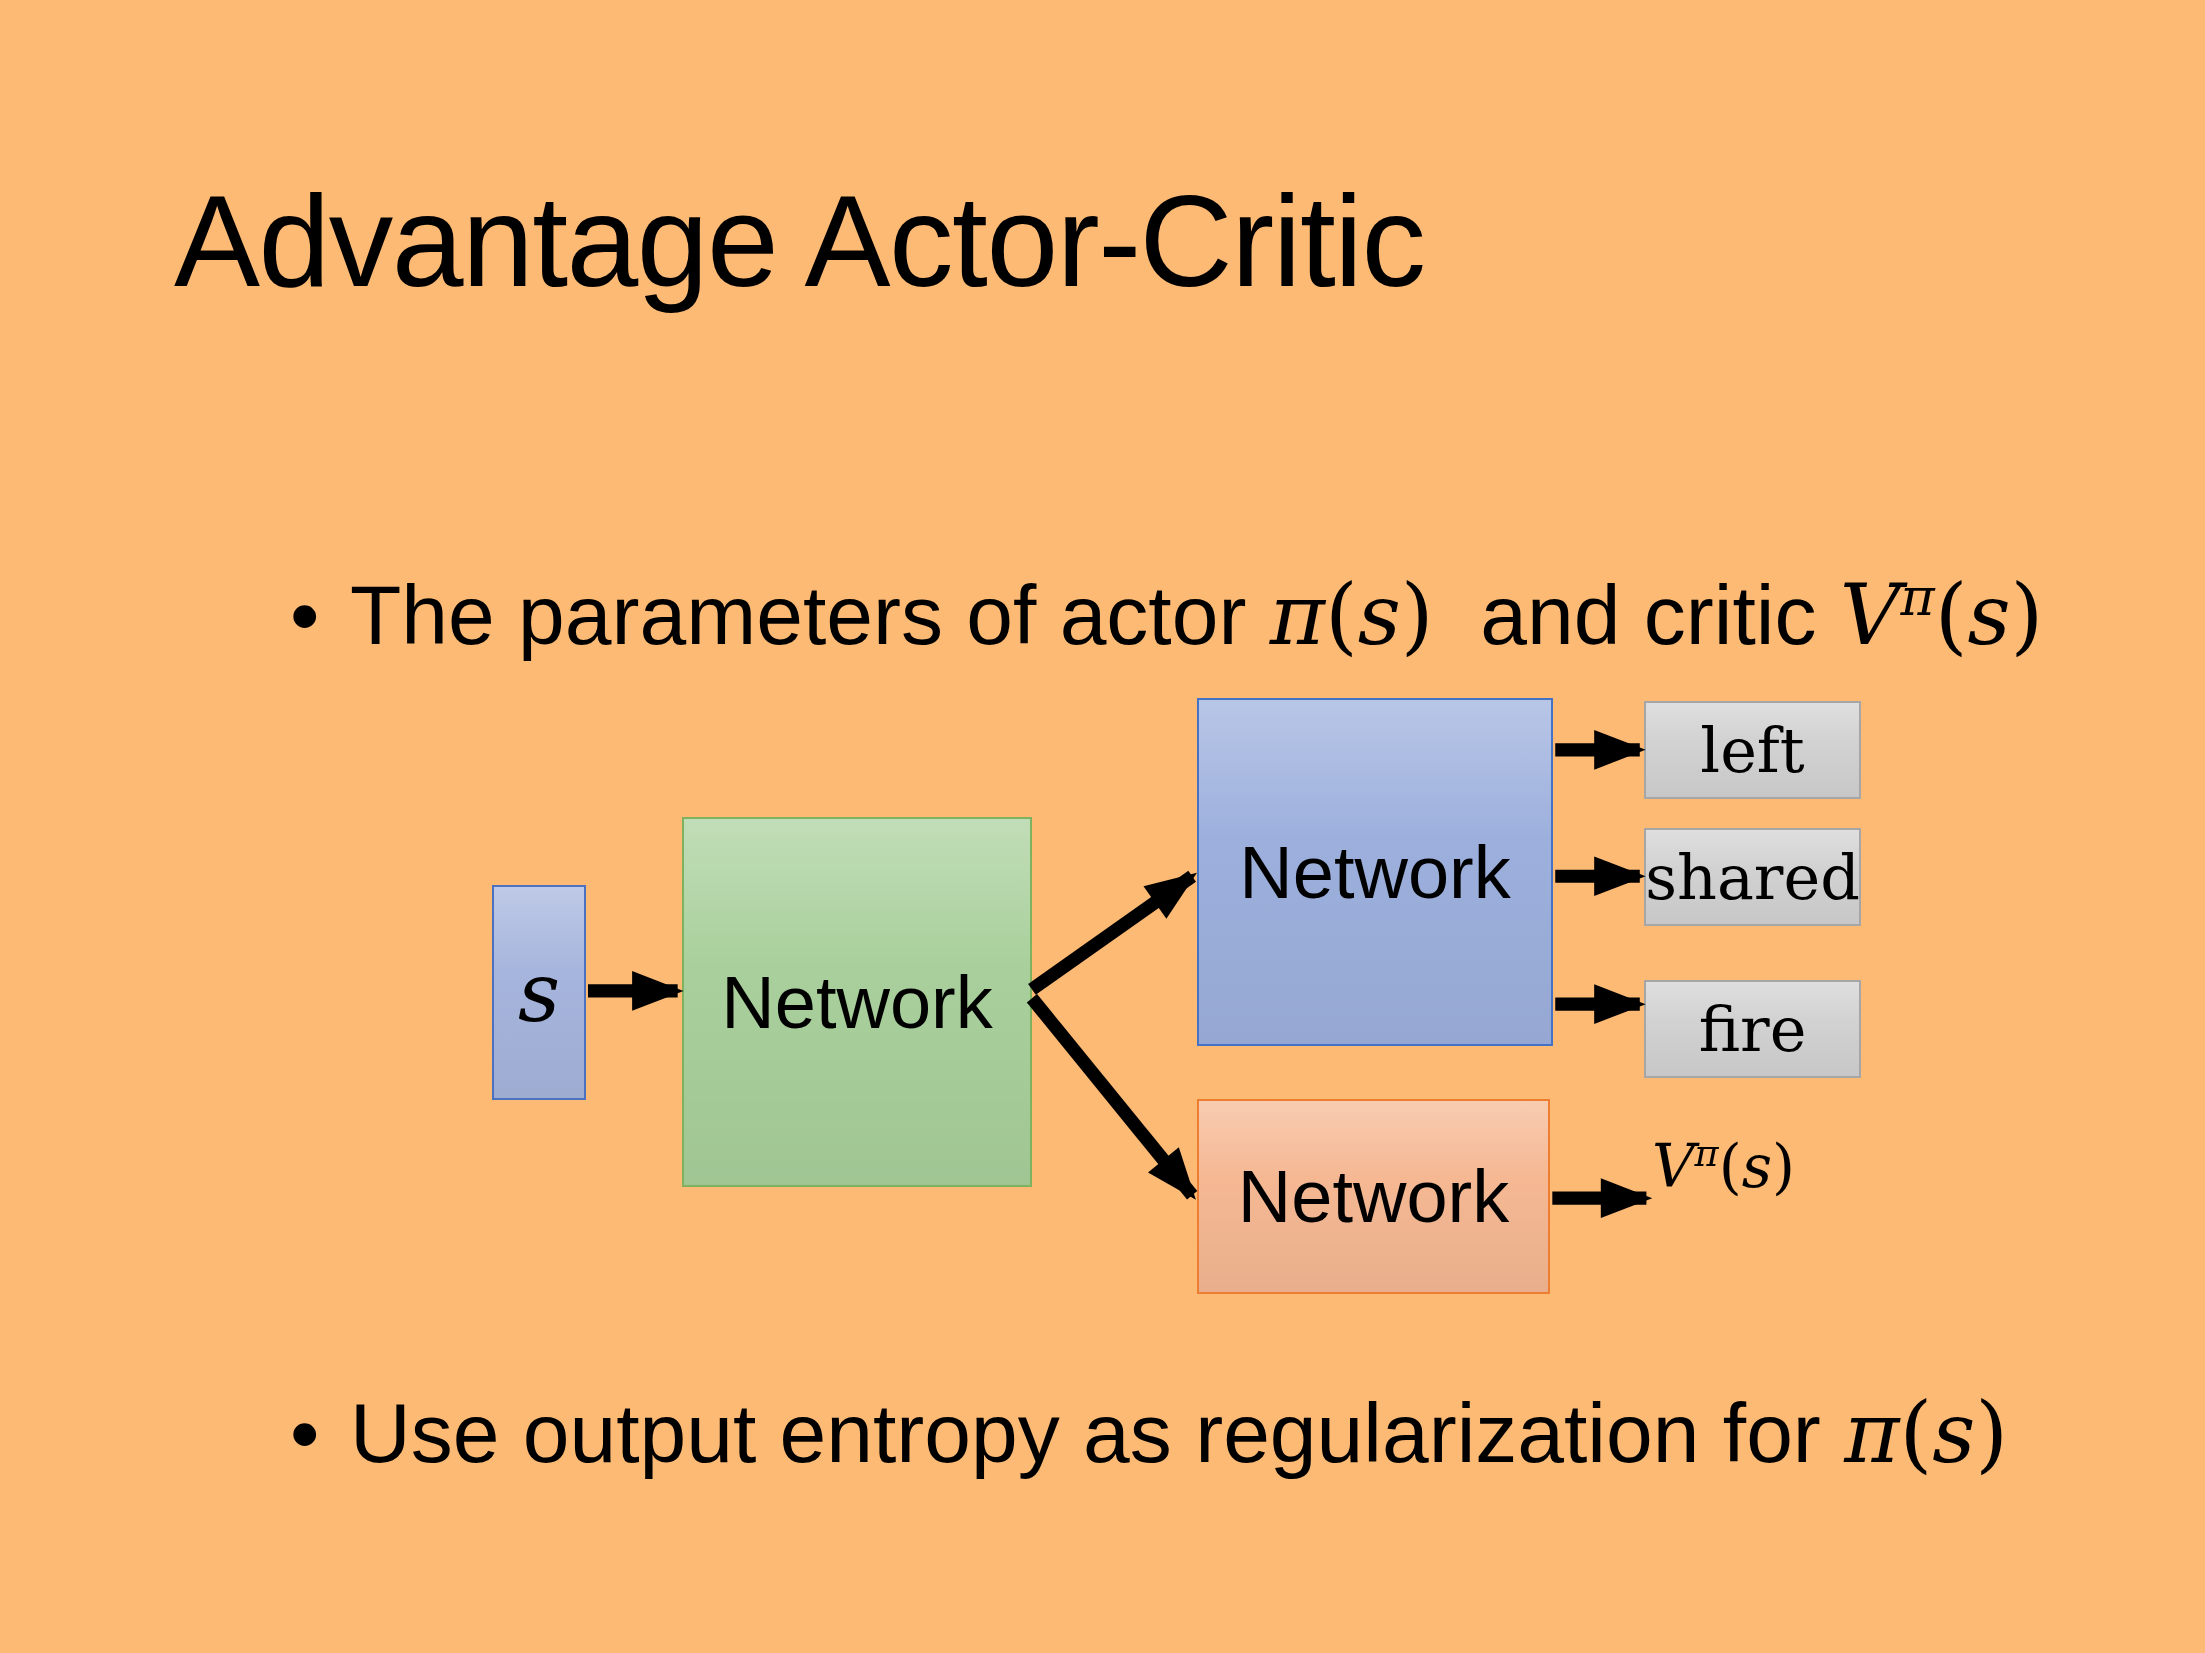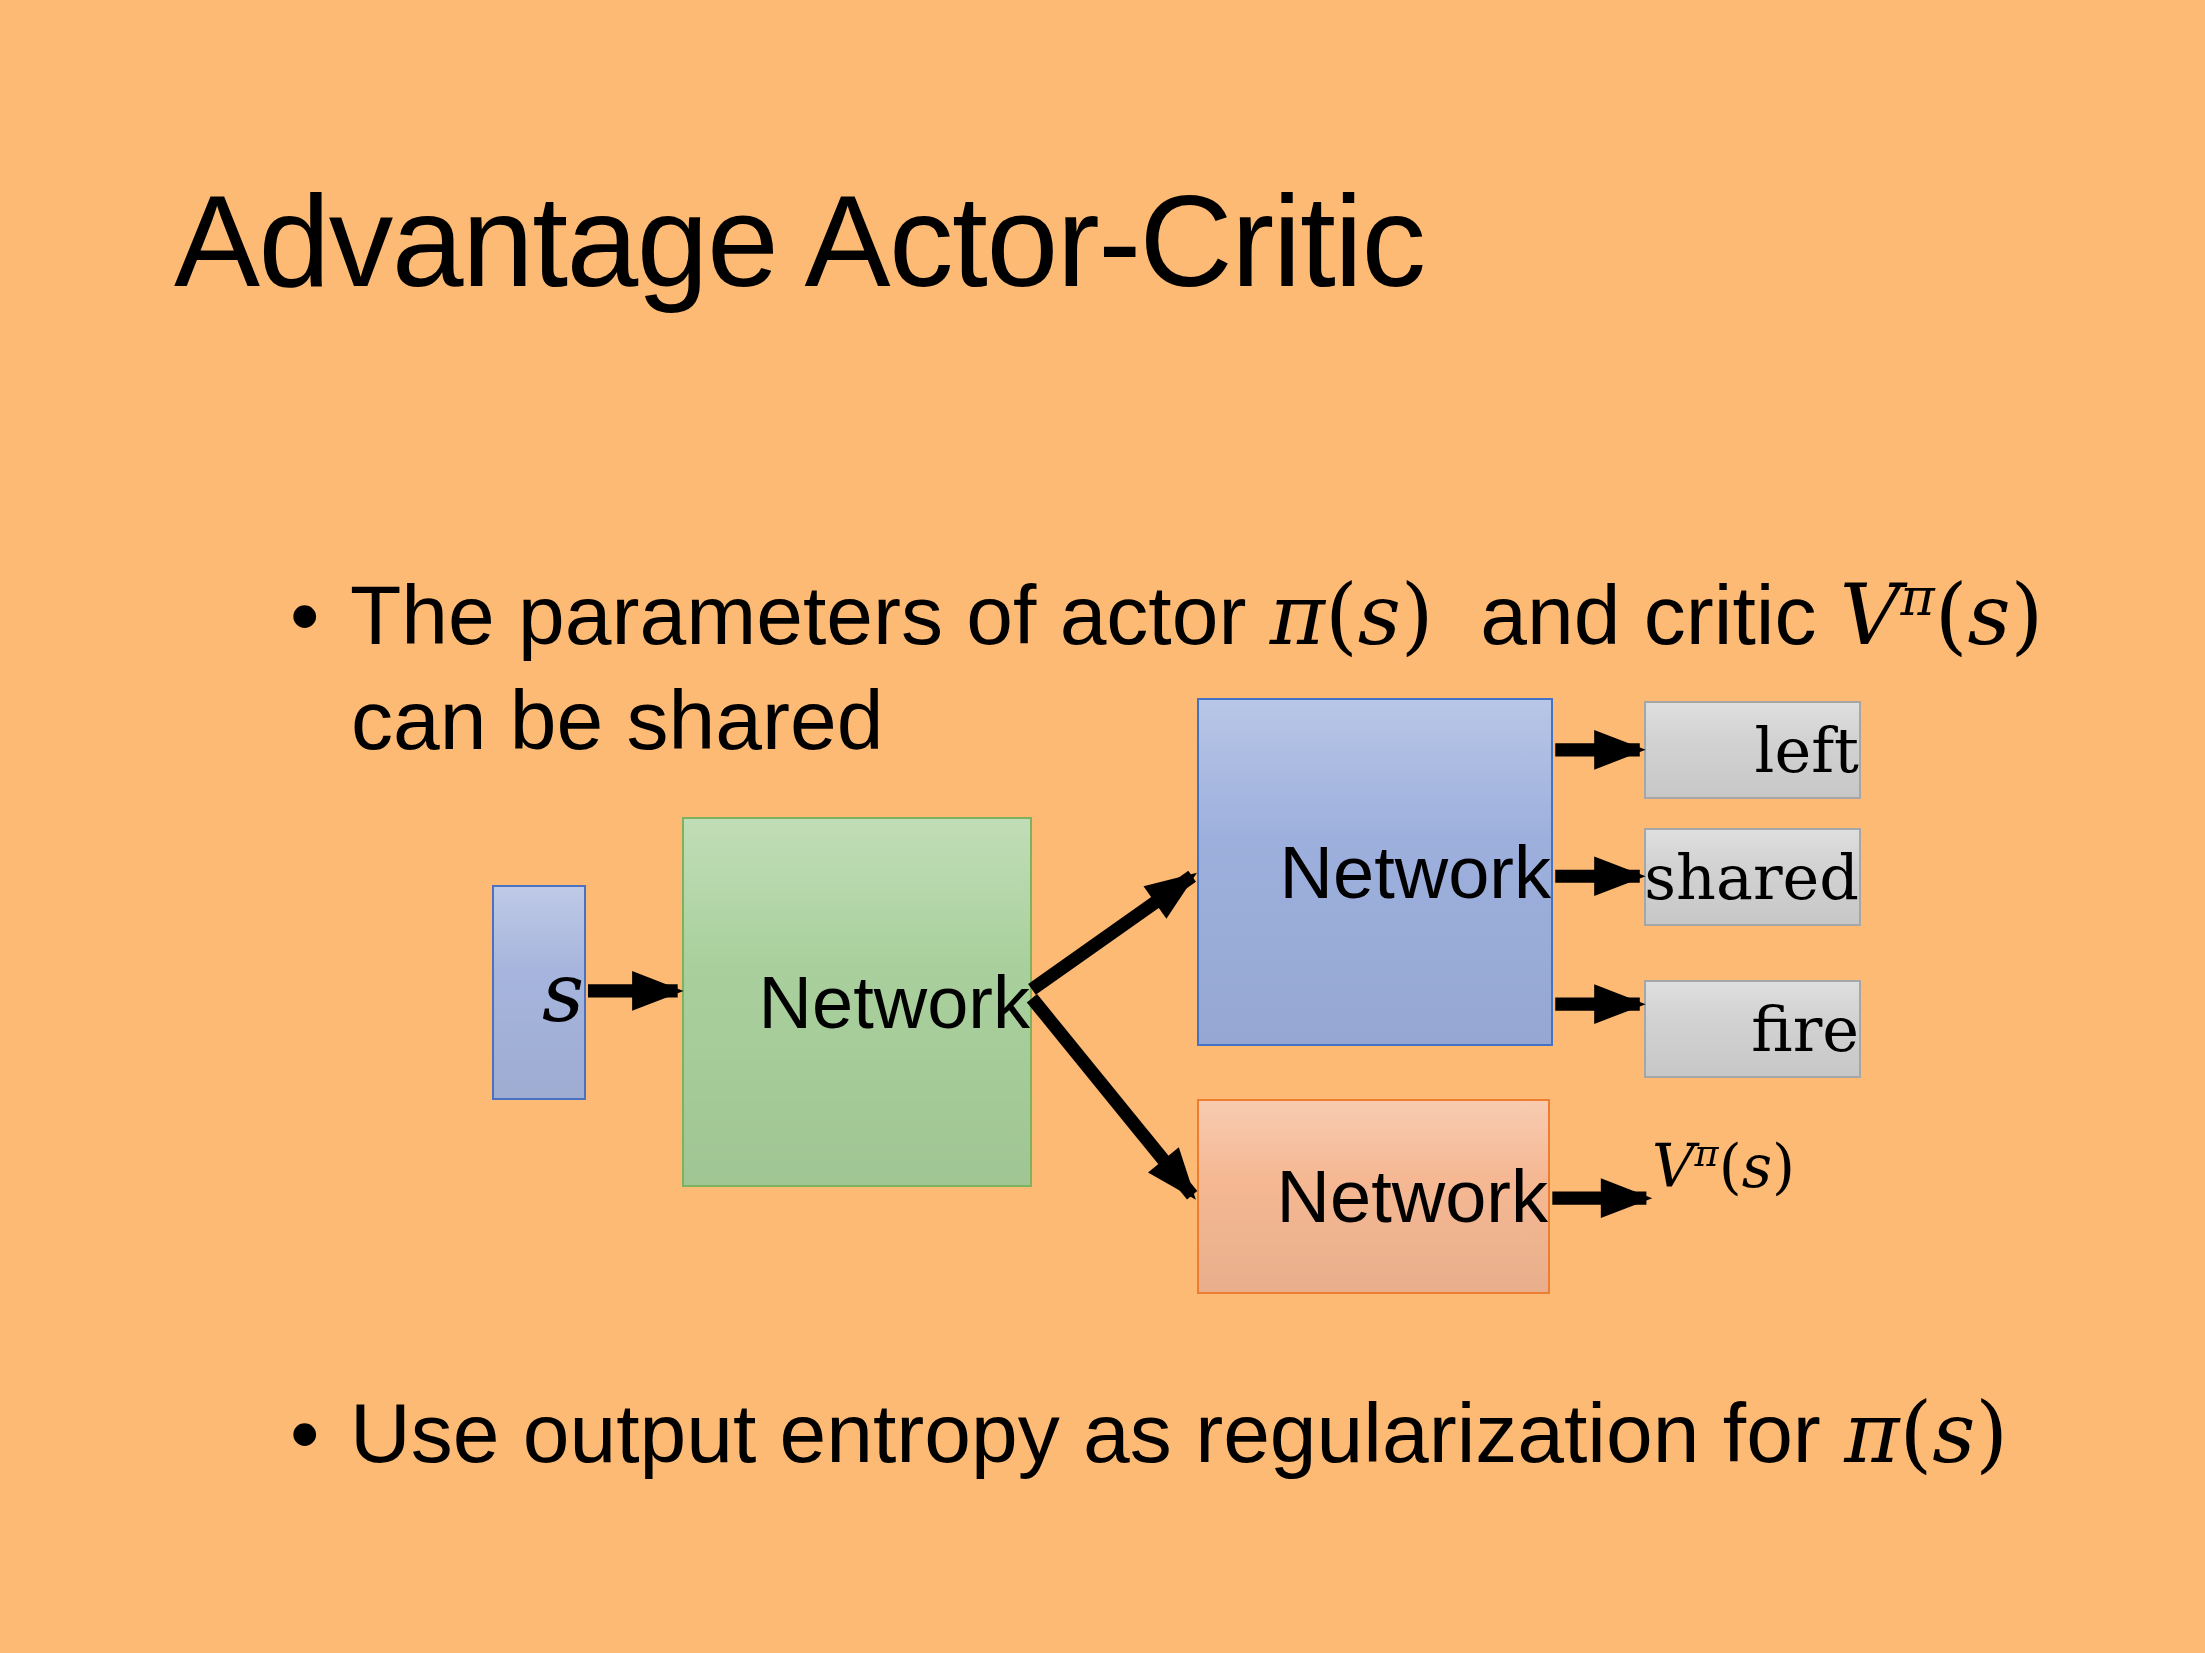--- a/index.html
+++ b/index.html
@@ -16,21 +16,21 @@
   .bullet{display:inline-block;width:60px;}
   .l3 .bullet{width:56px;}
 
   
   .mi{font-family:"DejaVu Serif","Liberation Serif",serif;font-style:italic;}
   .mp{font-family:"DejaVu Serif","Liberation Serif",serif;font-style:normal;}
   sup.msup{font-size:62%;vertical-align:super;line-height:0;}
 
   
   .box{position:absolute;box-sizing:border-box;display:flex;
-       align-items:center;justify-content:flex-end;
+       align-items:center;justify-content:center;
        background-image:linear-gradient(180deg,rgba(255,255,255,.28),rgba(255,255,255,0) 40%,rgba(0,0,0,.05));}
   .box .lbl{font-size:74px;}
   .state-box{left:492px;top:885px;width:94px;height:215px;border:2.2px solid #4a72c0;}
   .state-box .lbl{font-size:82px;}
   .shared-box{left:682px;top:817px;width:350px;height:370px;border:2.2px solid #7fb25f;}
   .actor-box{left:1197px;top:698px;width:356px;height:348px;border:2.9px solid #4472c4;}
   .critic-box{left:1197px;top:1099px;width:353px;height:195px;border:2.9px solid #ed7d31;}
   .action-box{left:1644px;width:217px;height:98px;border:2.2px solid #a6a6a6;}
   .action-box .lbl{font-family:"DejaVu Serif","Liberation Serif",serif;font-size:62px;}
   .act-left{top:701px;}
@@ -49,23 +49,20 @@
 
 <div class="slide">
 
   <div class="title">Advantage Actor-Critic</div>
 
 
   <div class="line l2" style="left:290px;top:565px;">
     <span class="bullet">•</span><span>The parameters of actor </span><span class="mi">π</span><span class="mp">(</span><span class="mi">s</span><span class="mp">)</span><span>&nbsp; and critic </span><span class="mi">V</span><sup class="msup"><span class="mi">π</span></sup><span class="mp">(</span><span class="mi">s</span><span class="mp">)</span>
   </div>
 
-  <div class="line l2" style="left:351px;top:670px;">
-    <span>can be shared</span>
-  </div>
 
   <div class="box state-box" style="background-color: rgb(166, 181, 221);">
     <span class="lbl mi">s</span>
   </div>
 
   <div class="box shared-box" style="background-color: rgb(169, 208, 156);">
     <span class="lbl">Network</span>
   </div>
 
   <div class="box actor-box" style="background-color: rgb(157, 176, 221);">

